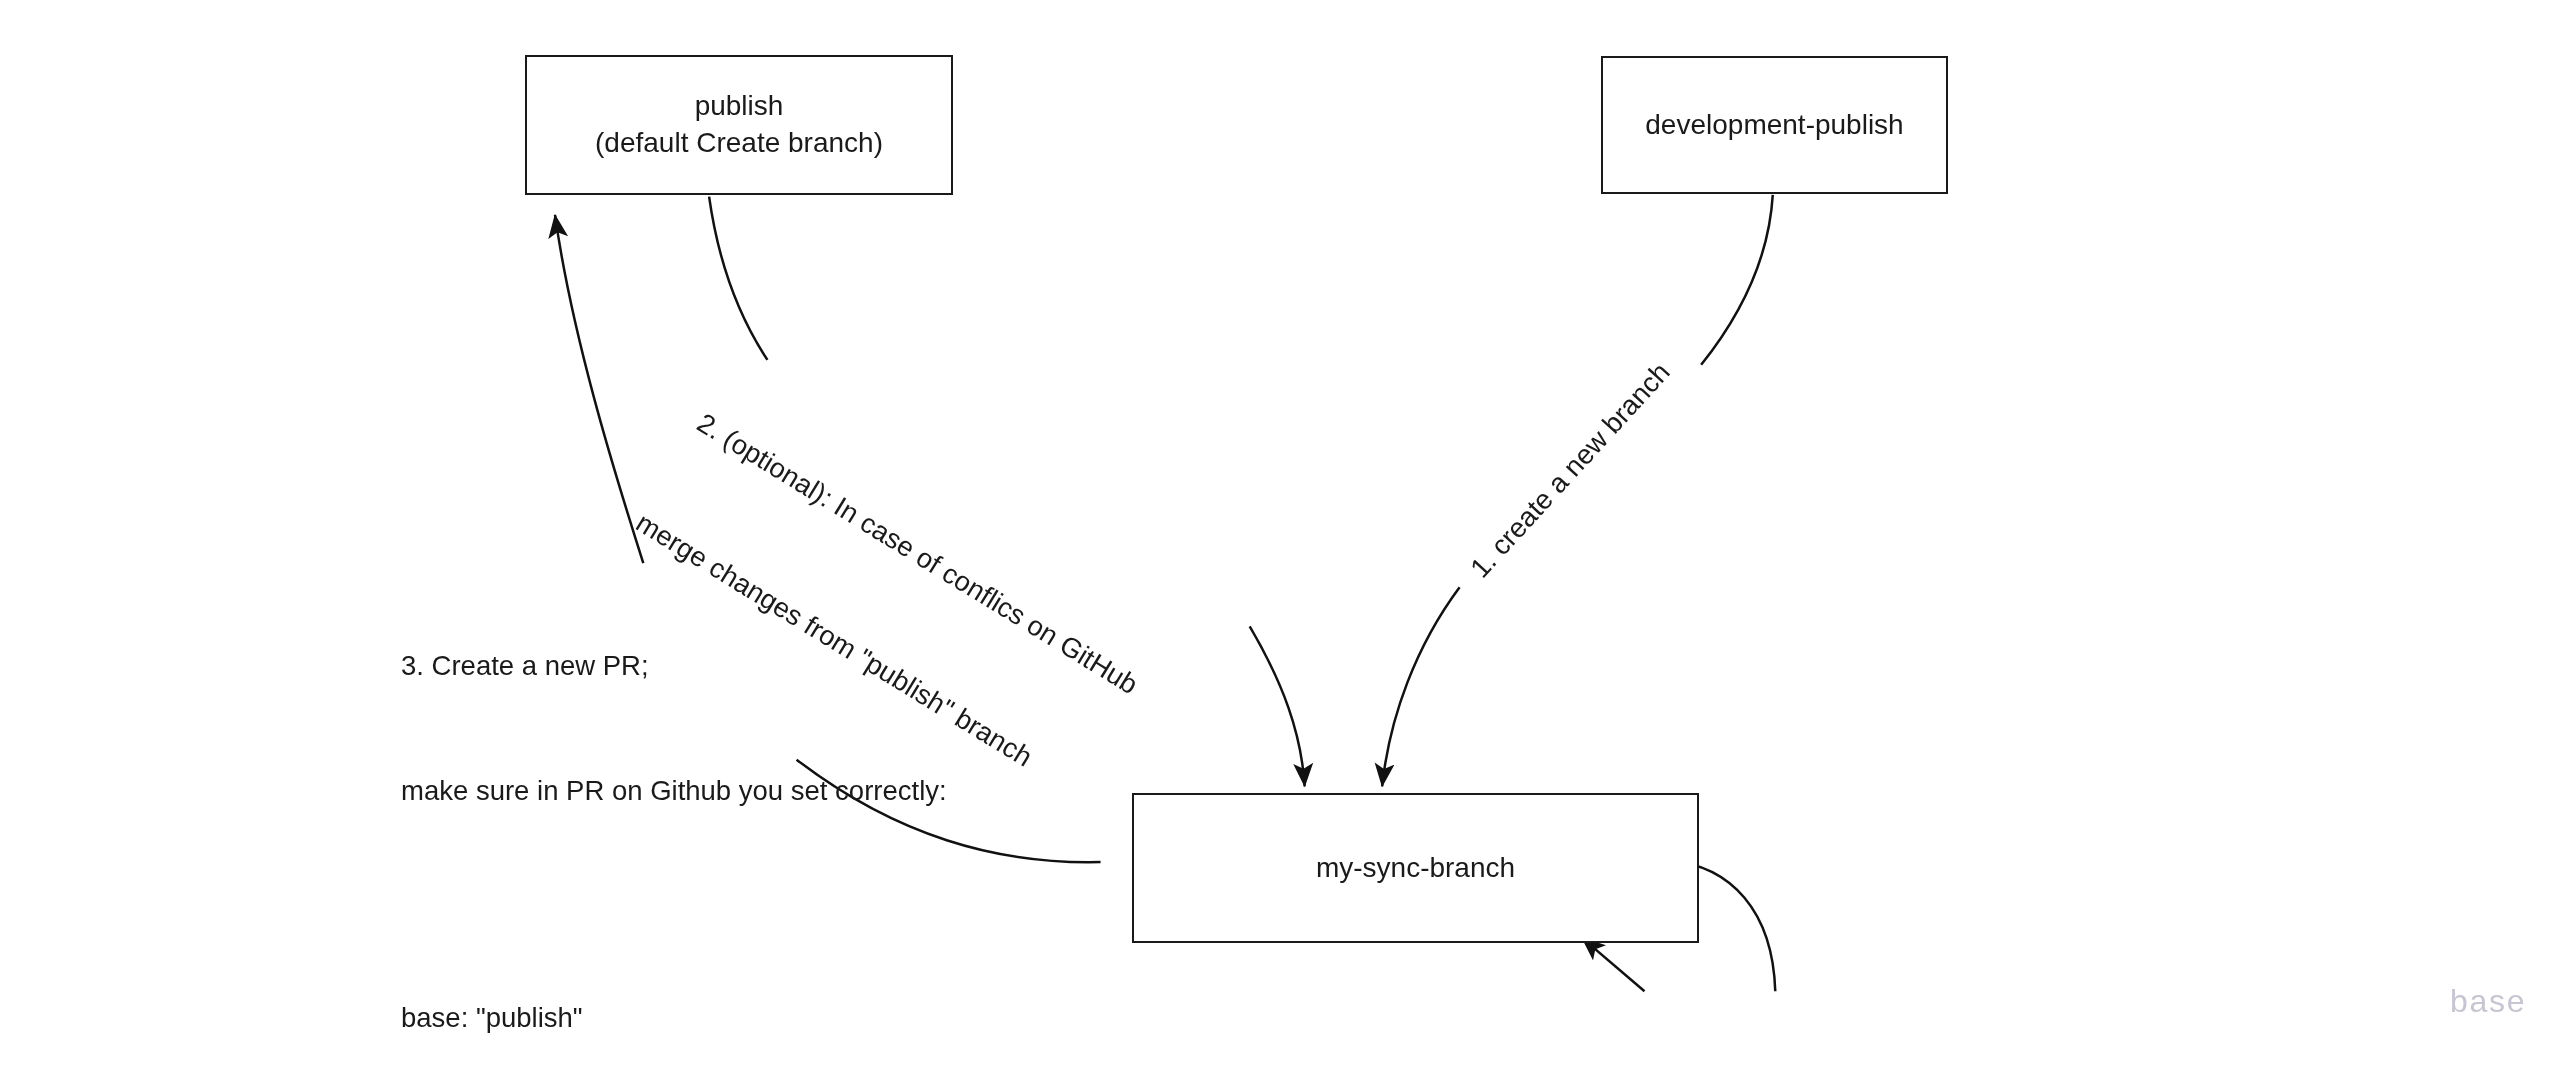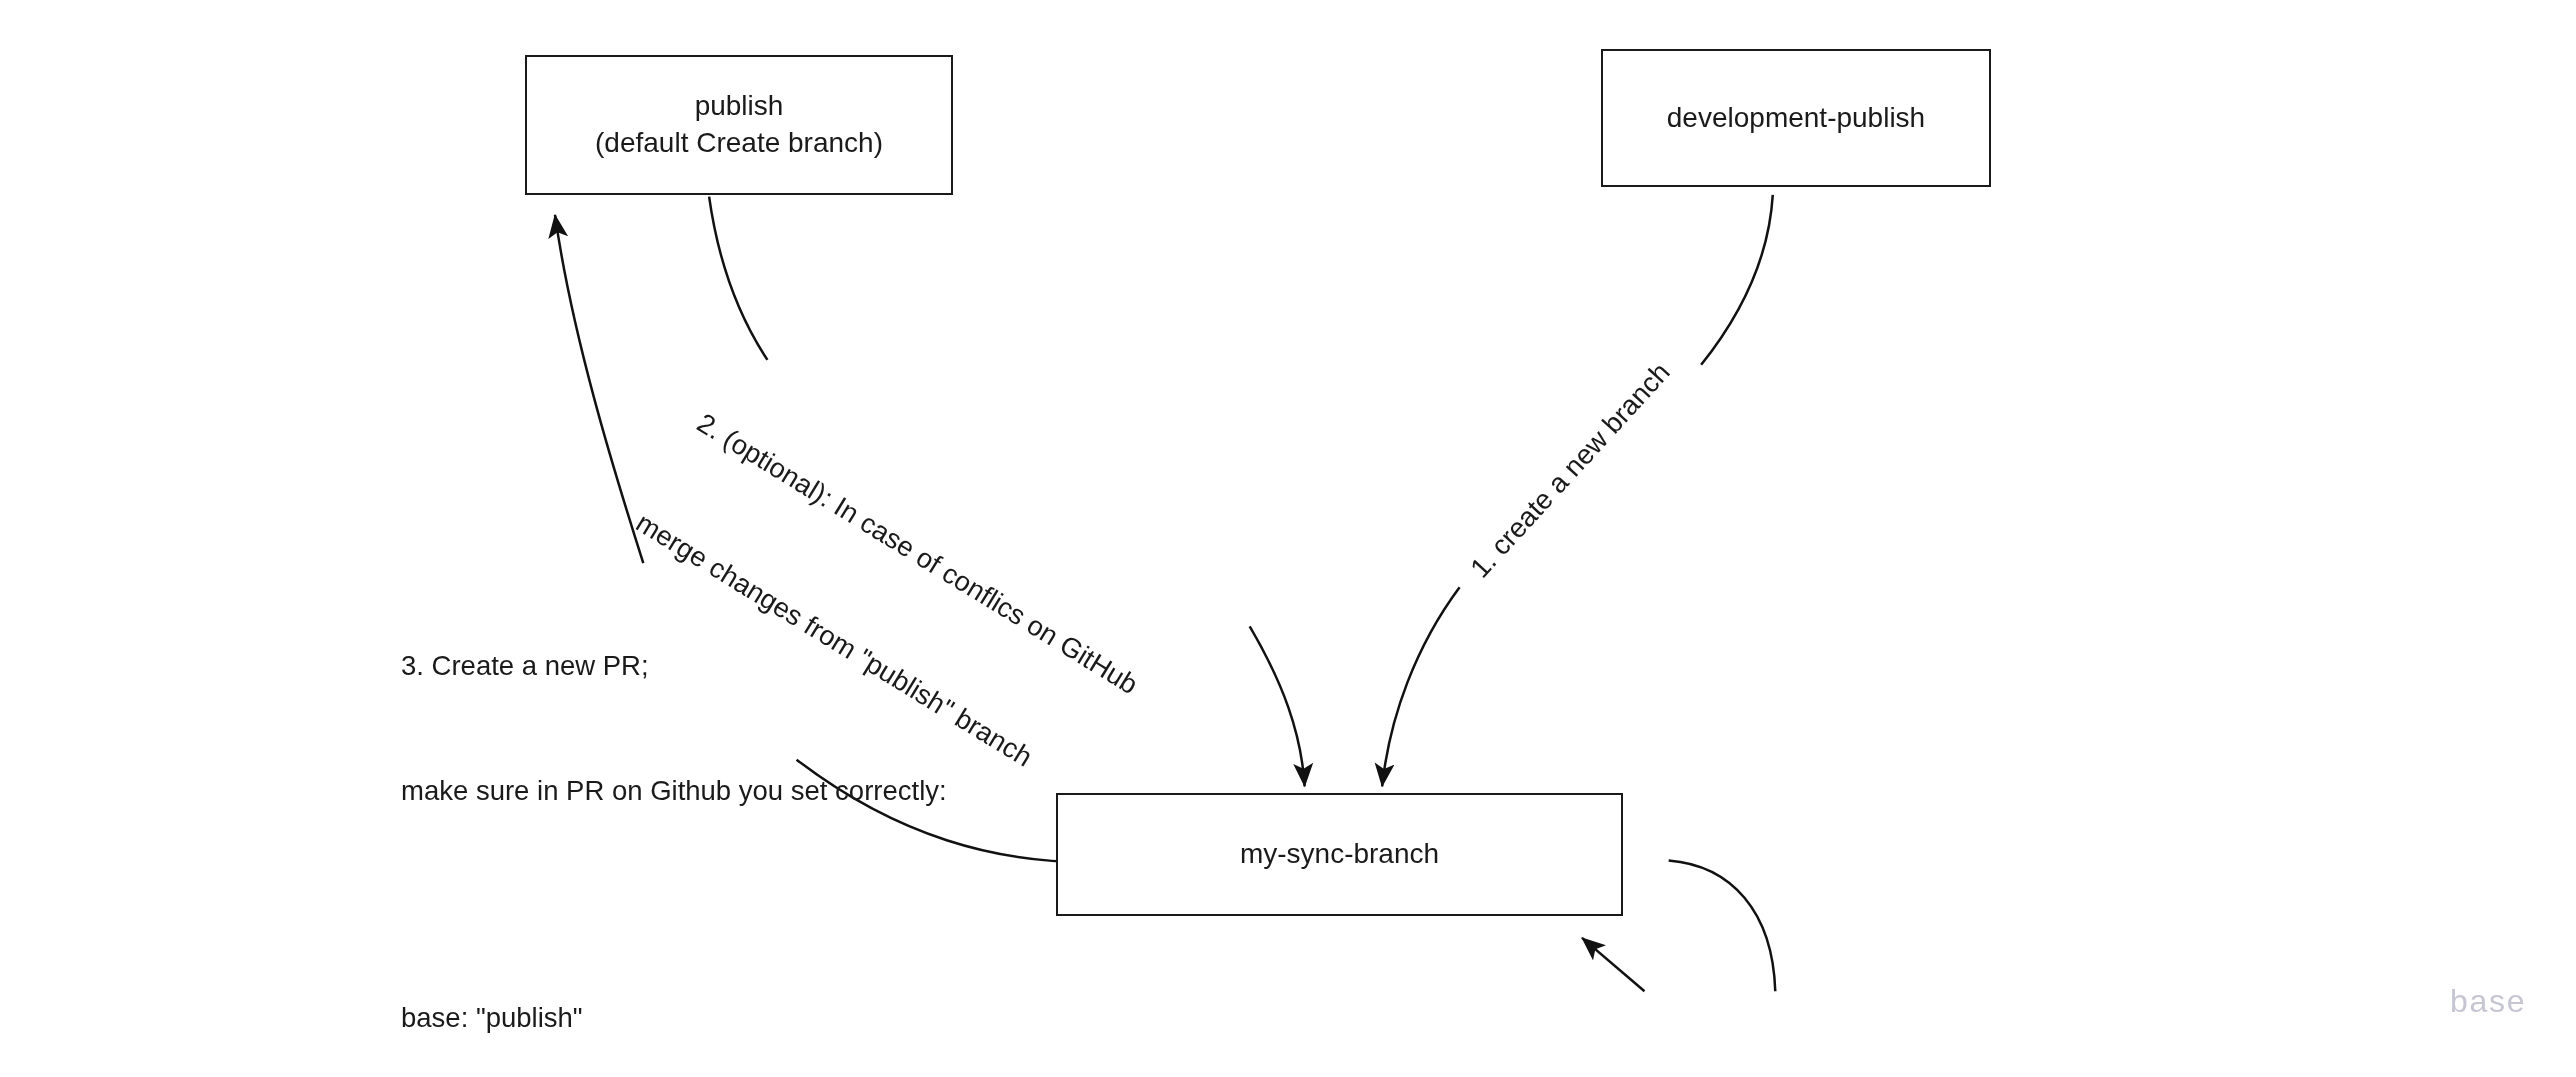--- a/index.html
+++ b/index.html
@@ -41,30 +41,30 @@
     z-index: 2;
   }
   #node-publish {
     left: 525px;
     top: 55px;
     width: 428px;
     height: 140px;
   }
   #node-development-publish {
     left: 1601px;
-    top: 49px;
-    width: 390px;
+    top: 56px;
+    width: 347px;
     height: 138px;
     align-items: center;
   }
   #node-my-sync-branch {
-    left: 1056px;
+    left: 1132px;
     top: 793px;
     width: 567px;
-    height: 123px;
+    height: 150px;
   }
   .node-line {
     display: block;
     white-space: pre;
   }
   .edge-label {
     position: absolute;
     color: #1a1a1a;
     font-size: 27.5px;
     line-height: 1.42;

